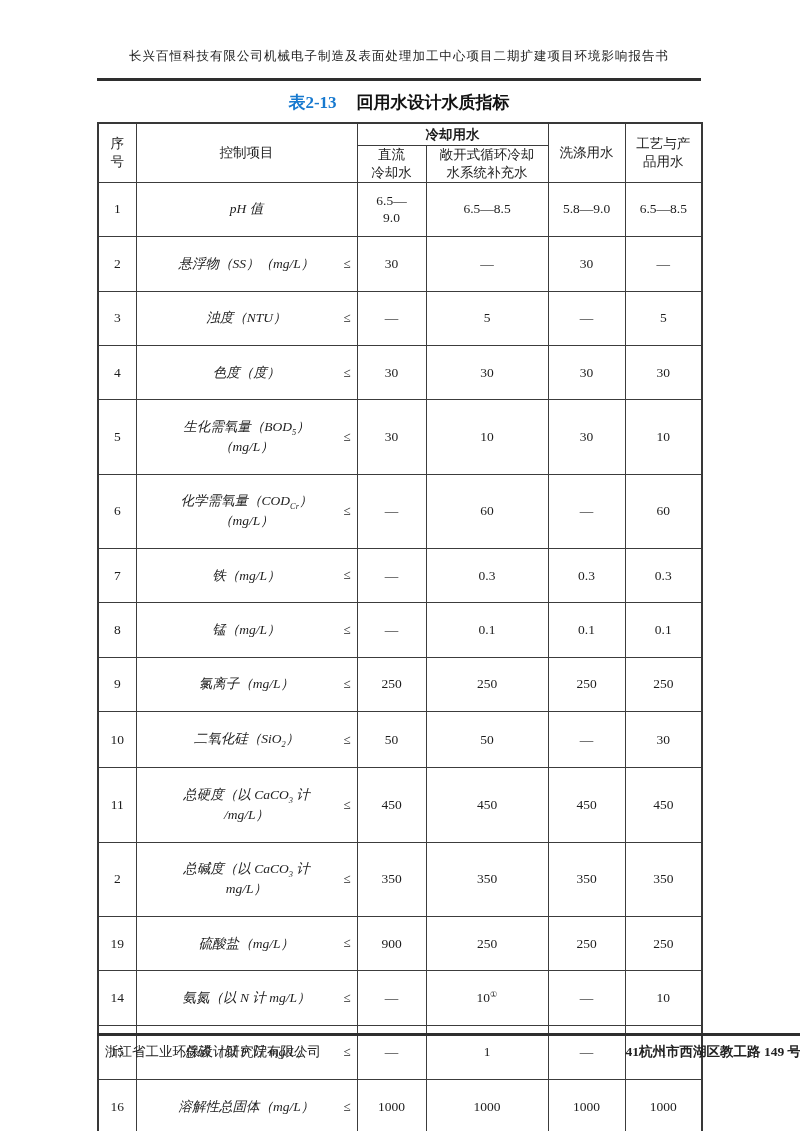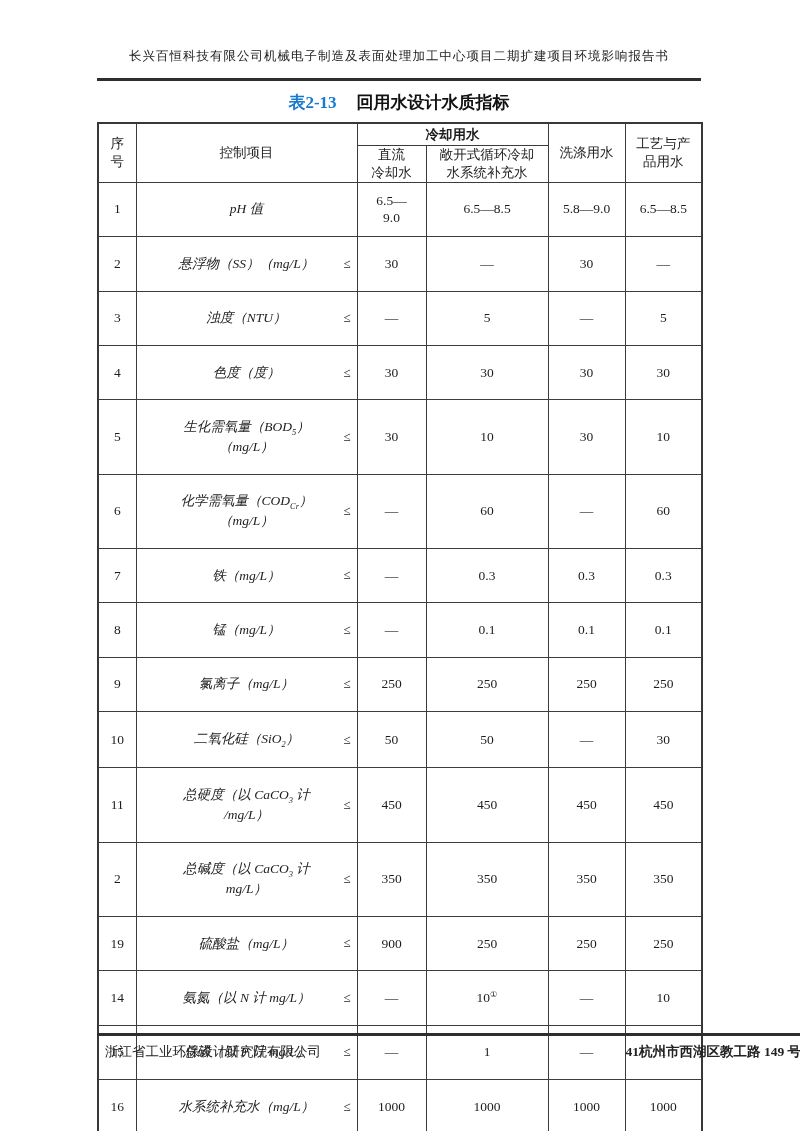--- a/index.html
+++ b/index.html
@@ -267,21 +267,21 @@
       </td>
       <td>—</td>
       <td>1</td>
       <td>—</td>
       <td>1</td>
     </tr>
 
     <tr>
       <td>16</td>
       <td class="item-cell">
-        <span class="item-name">水系统补充水（mg/L）</span>
+        <span class="item-name">溶解性总固体（mg/L）</span>
         <span class="op">≤</span>
       </td>
       <td>1000</td>
       <td>1000</td>
       <td>1000</td>
       <td>1000</td>
     </tr>
 
   </tbody>
   </table>

